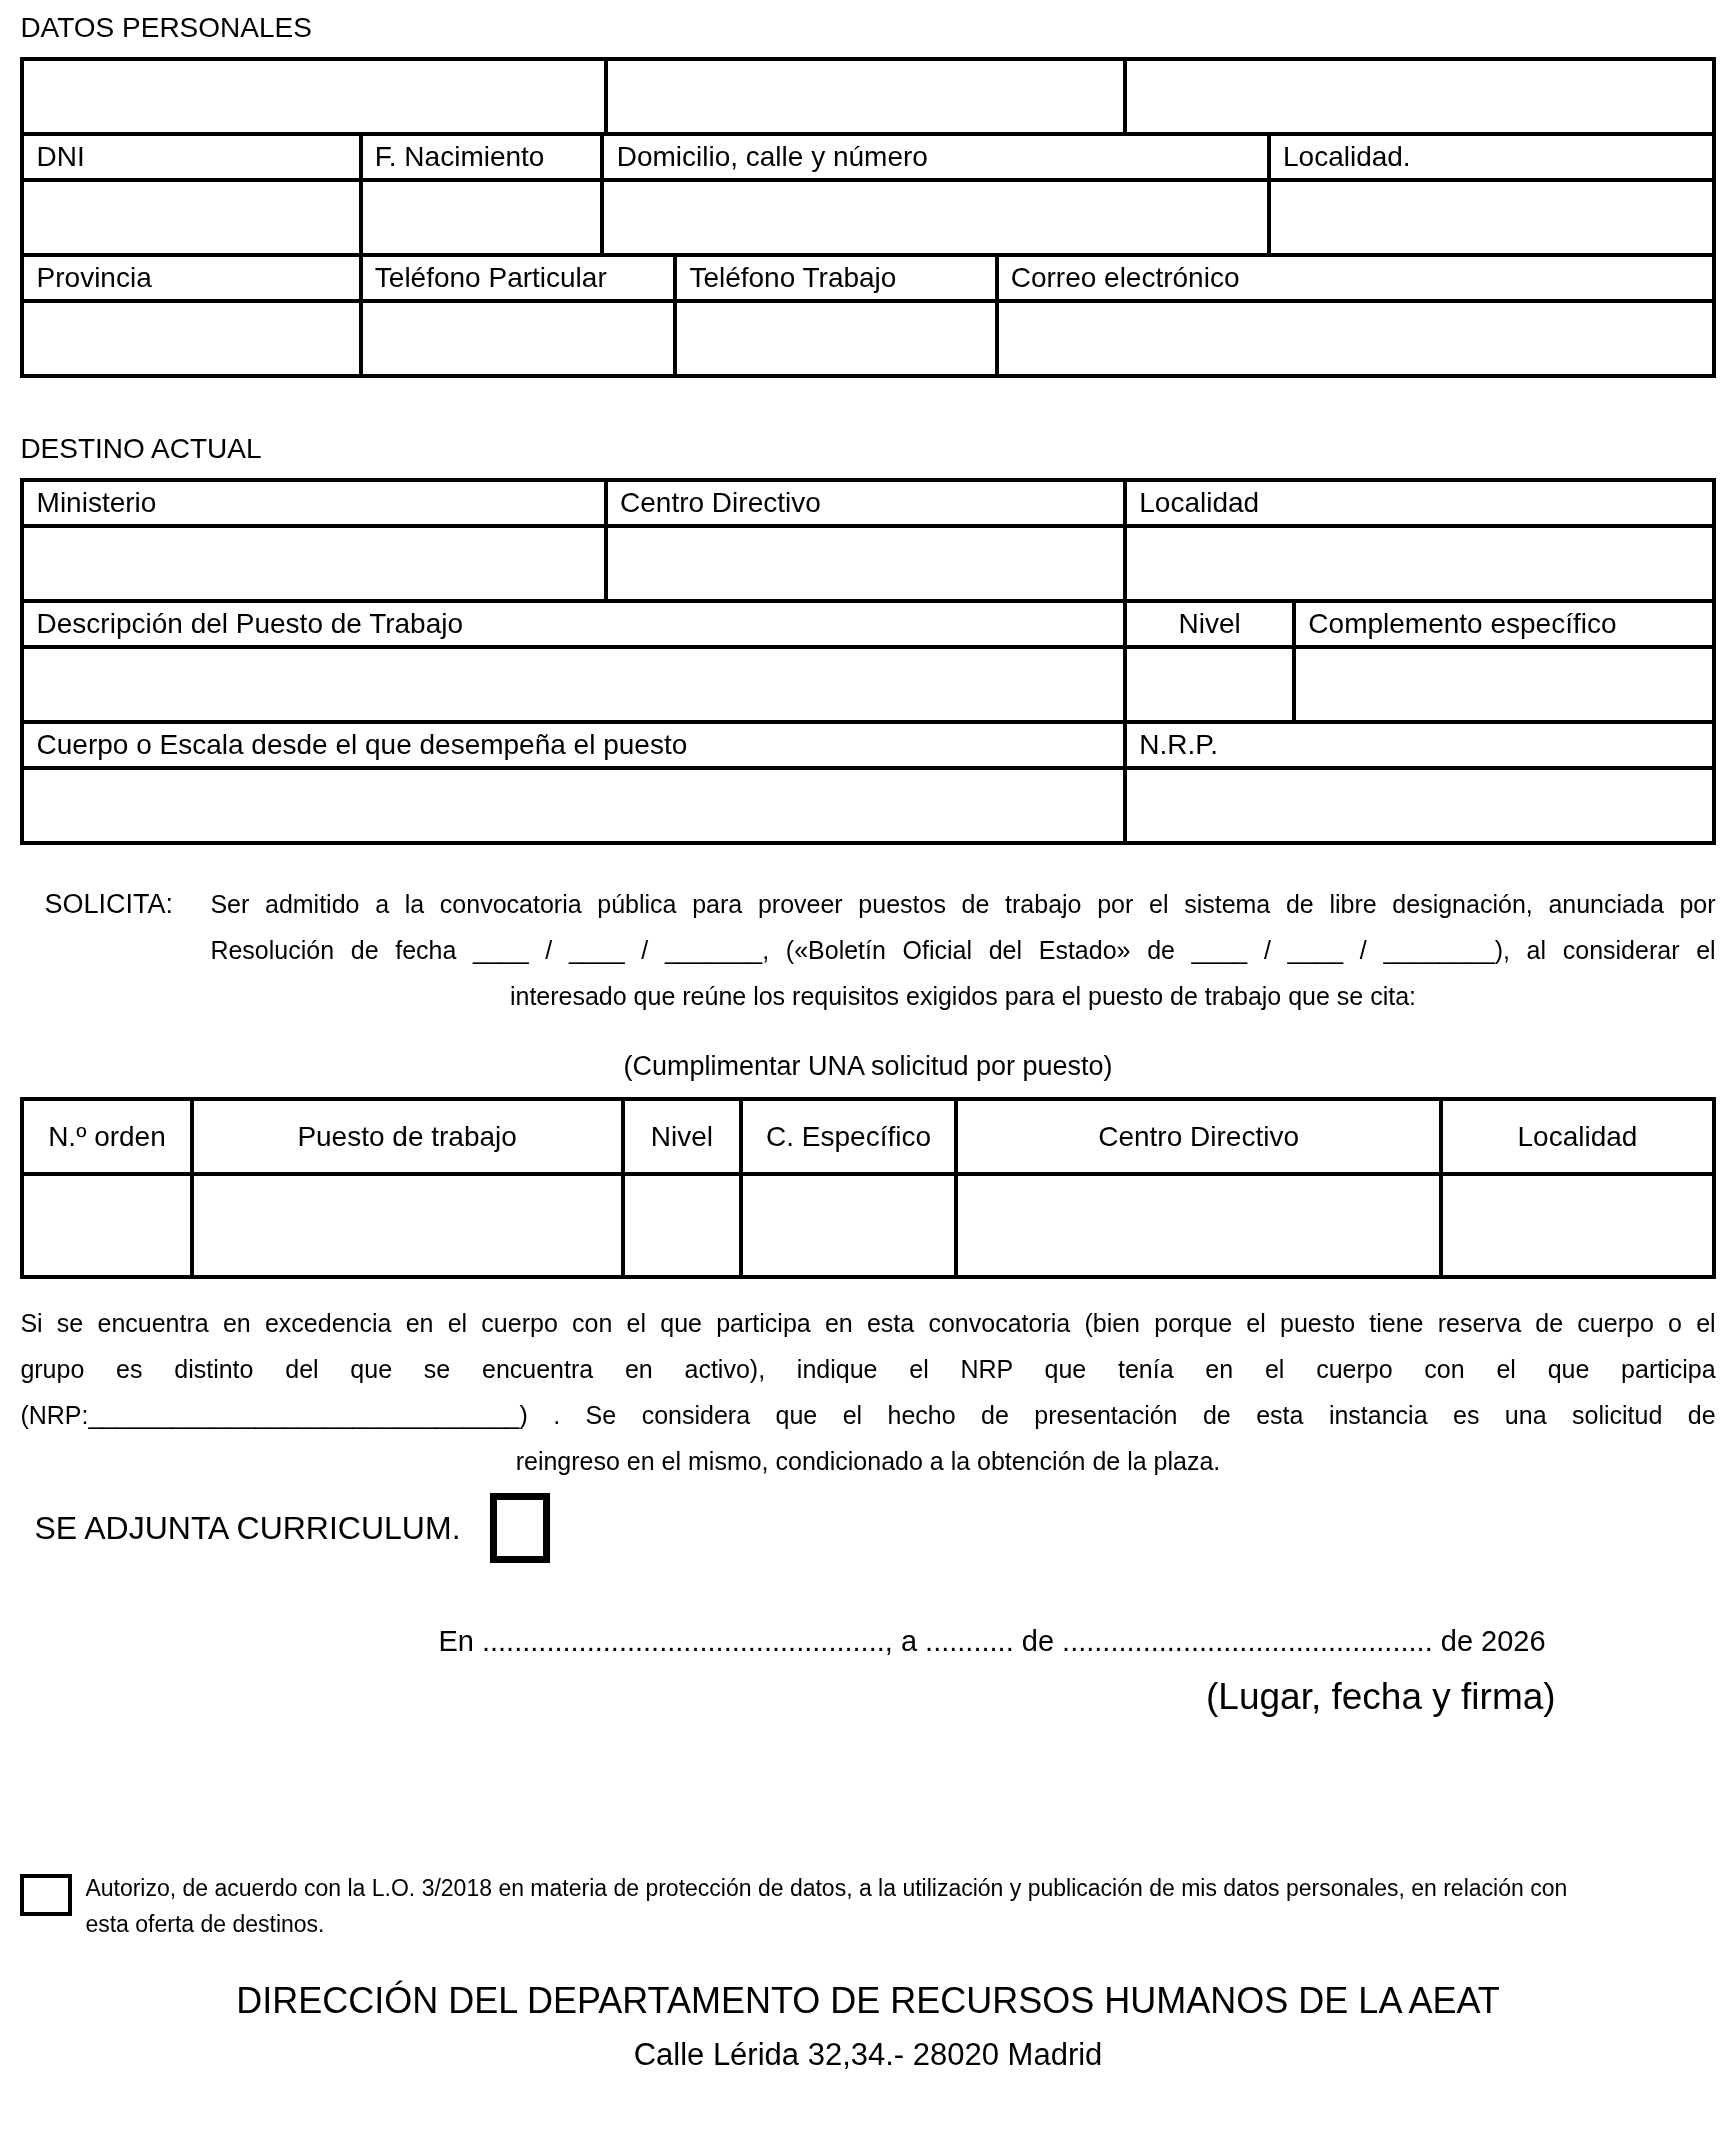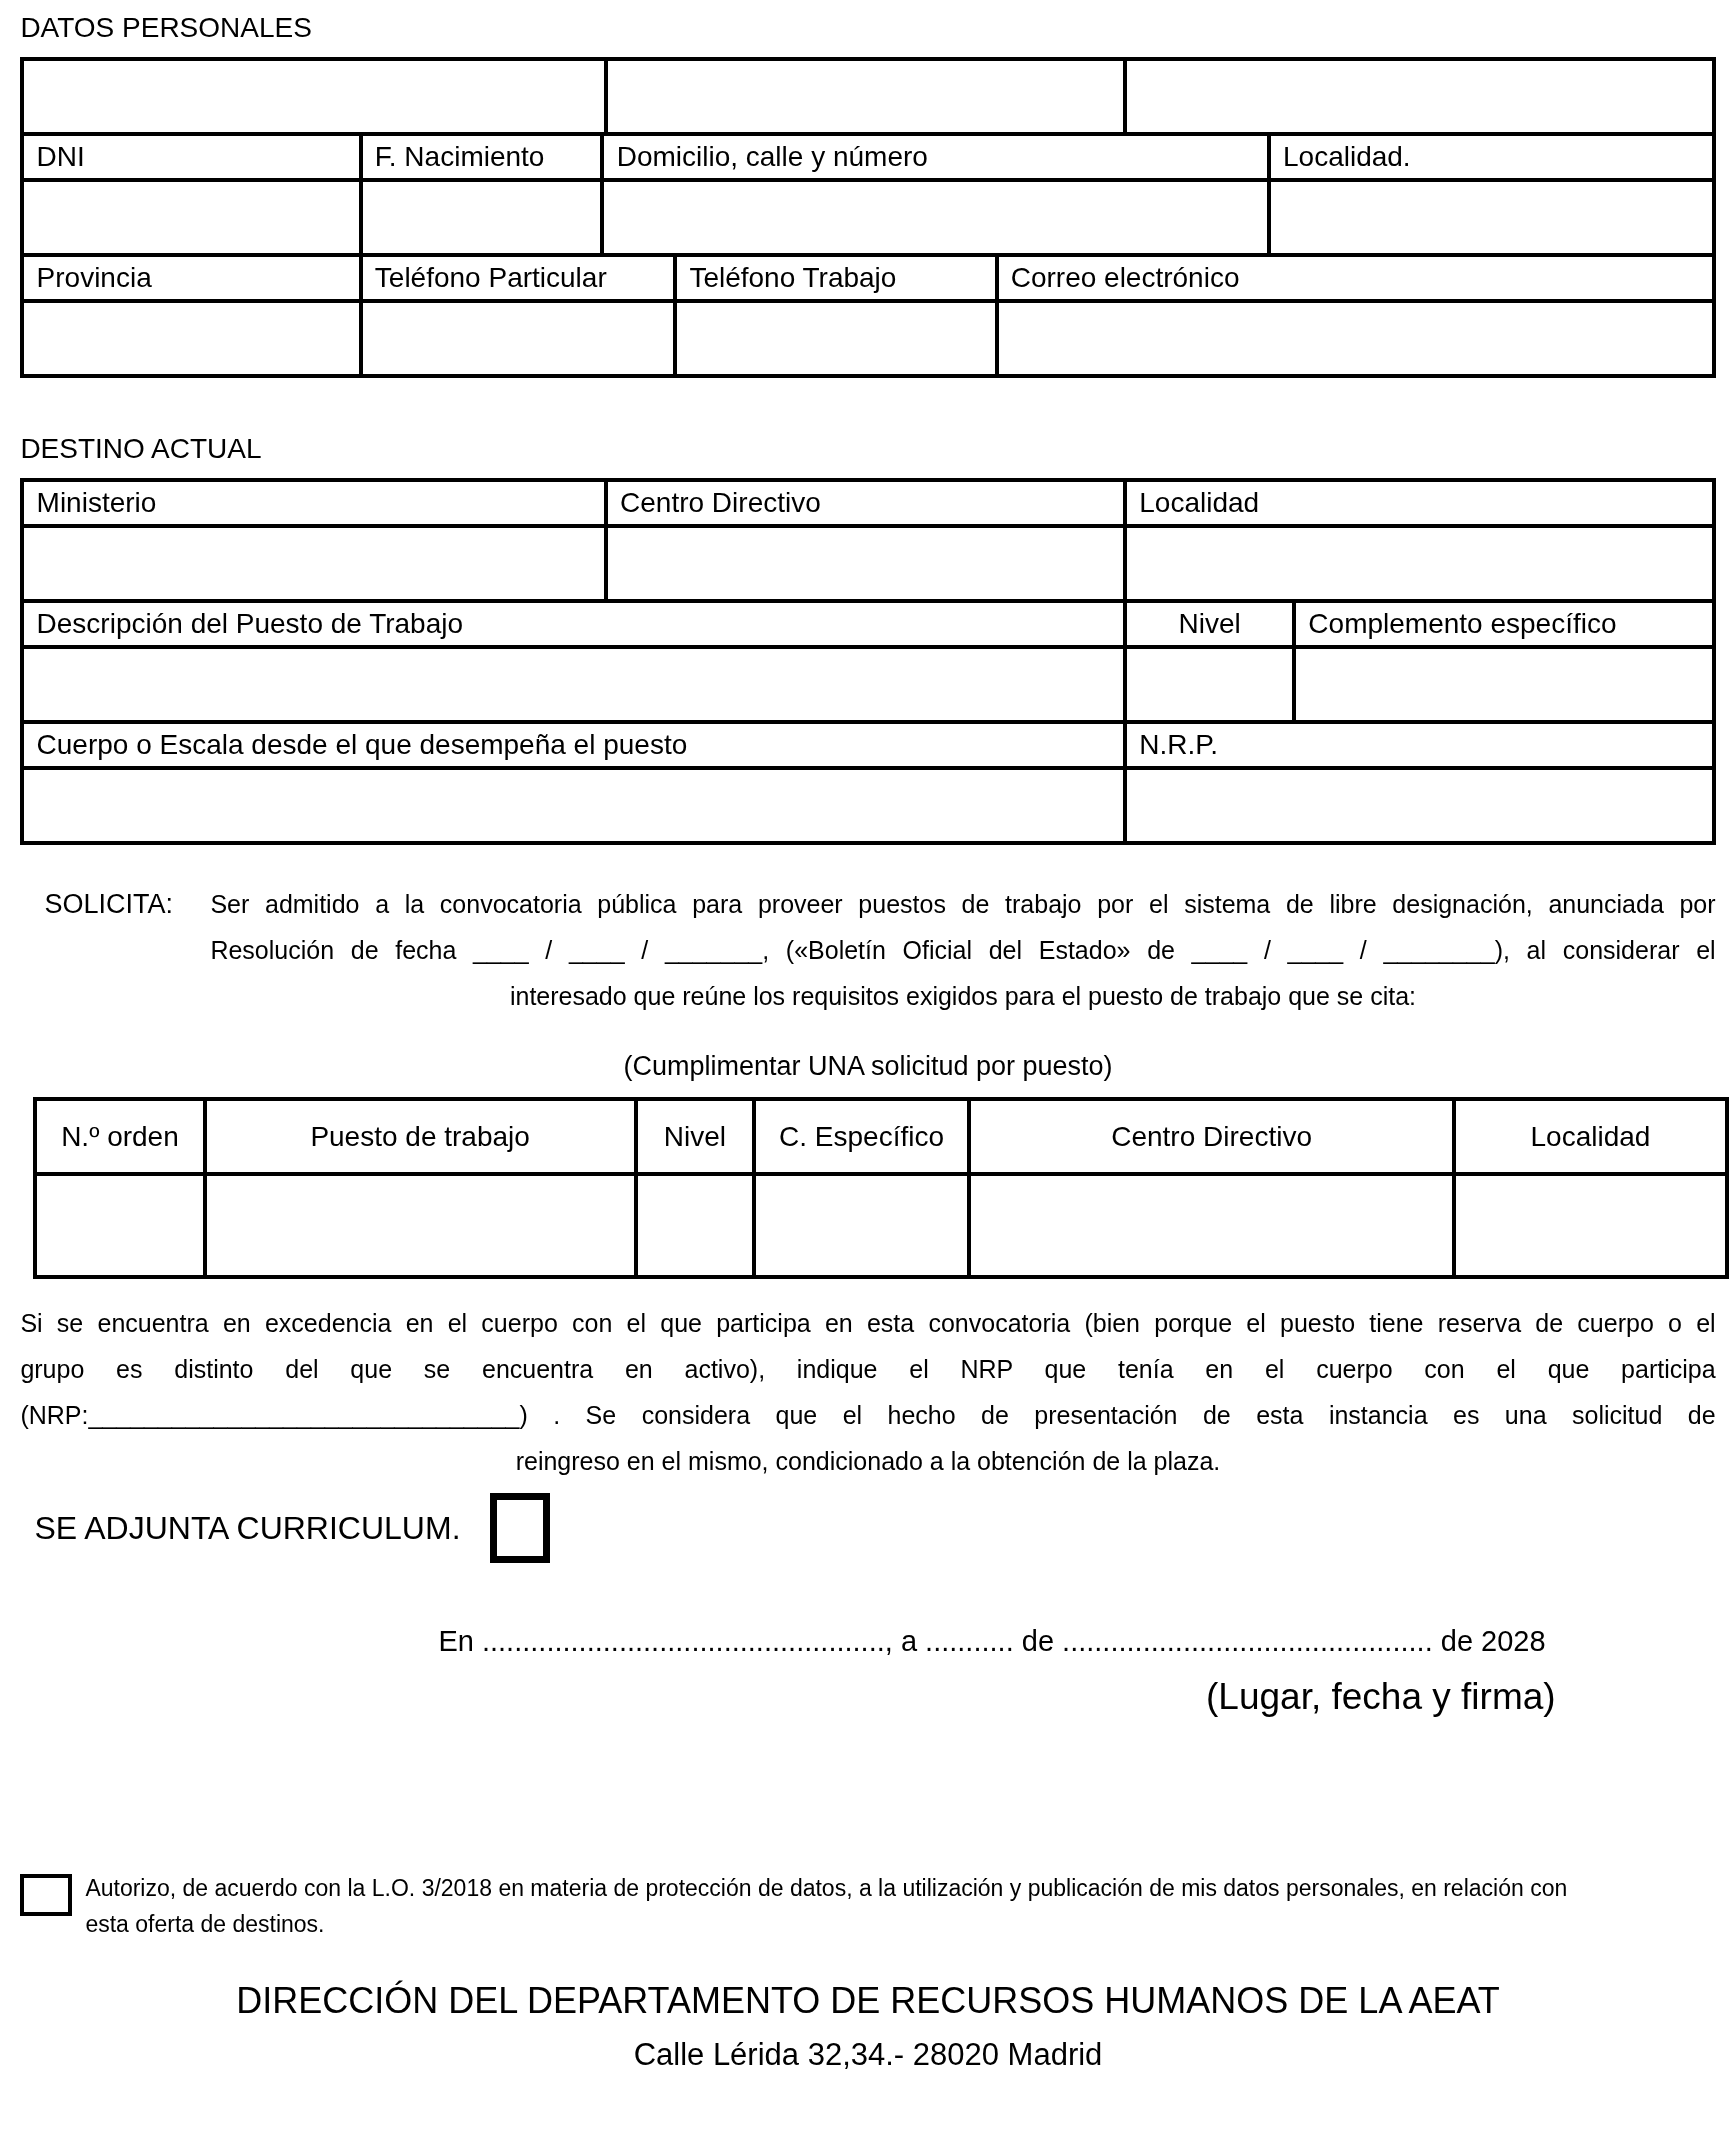--- a/index.html
+++ b/index.html
@@ -18,21 +18,21 @@
   tr.val td { height:75px; }
   .mt-destino { margin-top:54px; }
 
   .solicita { display:flex; margin:36px 0 0 24px; }
   .sol-head { width:166px; flex:none; font-size:27px; line-height:46px; }
   .sol-body { flex:1; min-width:0; }
   .pline { font-size:25px; line-height:46px; white-space:nowrap;text-align:center; }
   .just { text-align:justify; text-align-last:justify; }
   .note { margin-top:29px; text-align:center; font-size:27px; line-height:36px; }
 
-  table.t3 { margin-top:13px;margin-left:13px; }
+  table.t3 { margin-top:13px; }
   tr.t3h td { height:75px; text-align:center; vertical-align:middle; font-size:28px; padding:0 8.2px; }
   tr.t3v td { height:103px; }
 
   .exced { margin-top:21px; }
 
   .curr { display:flex; align-items:center; gap:29px; margin:6.5px 0 0 14px; height:75px; }
   .curr-label { font-size:32px; }
   .check-box { width:60px; height:70px; border:7.3px solid #000; flex:none; background:#fff; }
 
   .fecha { margin-top:57px; padding-left:418px; font-size:29px; line-height:36px; white-space:nowrap; }
@@ -218,21 +218,21 @@
     <div class="pline just">grupo es distinto del que se encuentra en activo), indique el NRP que tenía en el cuerpo con el que participa</div>
     <div class="pline just">(NRP:_______________________________) . Se considera que el hecho de presentación de esta instancia es una solicitud de</div>
     <div class="pline">reingreso en el mismo, condicionado a la obtención de la plaza.</div>
   </div>
 
   <div class="curr">
     <span class="curr-label">SE ADJUNTA CURRICULUM.</span>
     <span class="check-box"></span>
   </div>
 
-  <div class="fecha">En .................................................., a ........... de .............................................. de 2028</div>
+  <div class="fecha">En .................................................., a ........... de .............................................. de 2026</div>
   <div class="lugar">(Lugar, fecha y firma)</div>
 
   <div class="auth">
     <span class="auth-box"></span>
     <div class="auth-text">
       <div class="aline">Autorizo, de acuerdo con la L.O. 3/2018 en materia de protección de datos, a la utilización y publicación de mis datos personales, en relación con</div>
       <div class="aline">esta oferta de destinos.</div>
     </div>
   </div>
 

